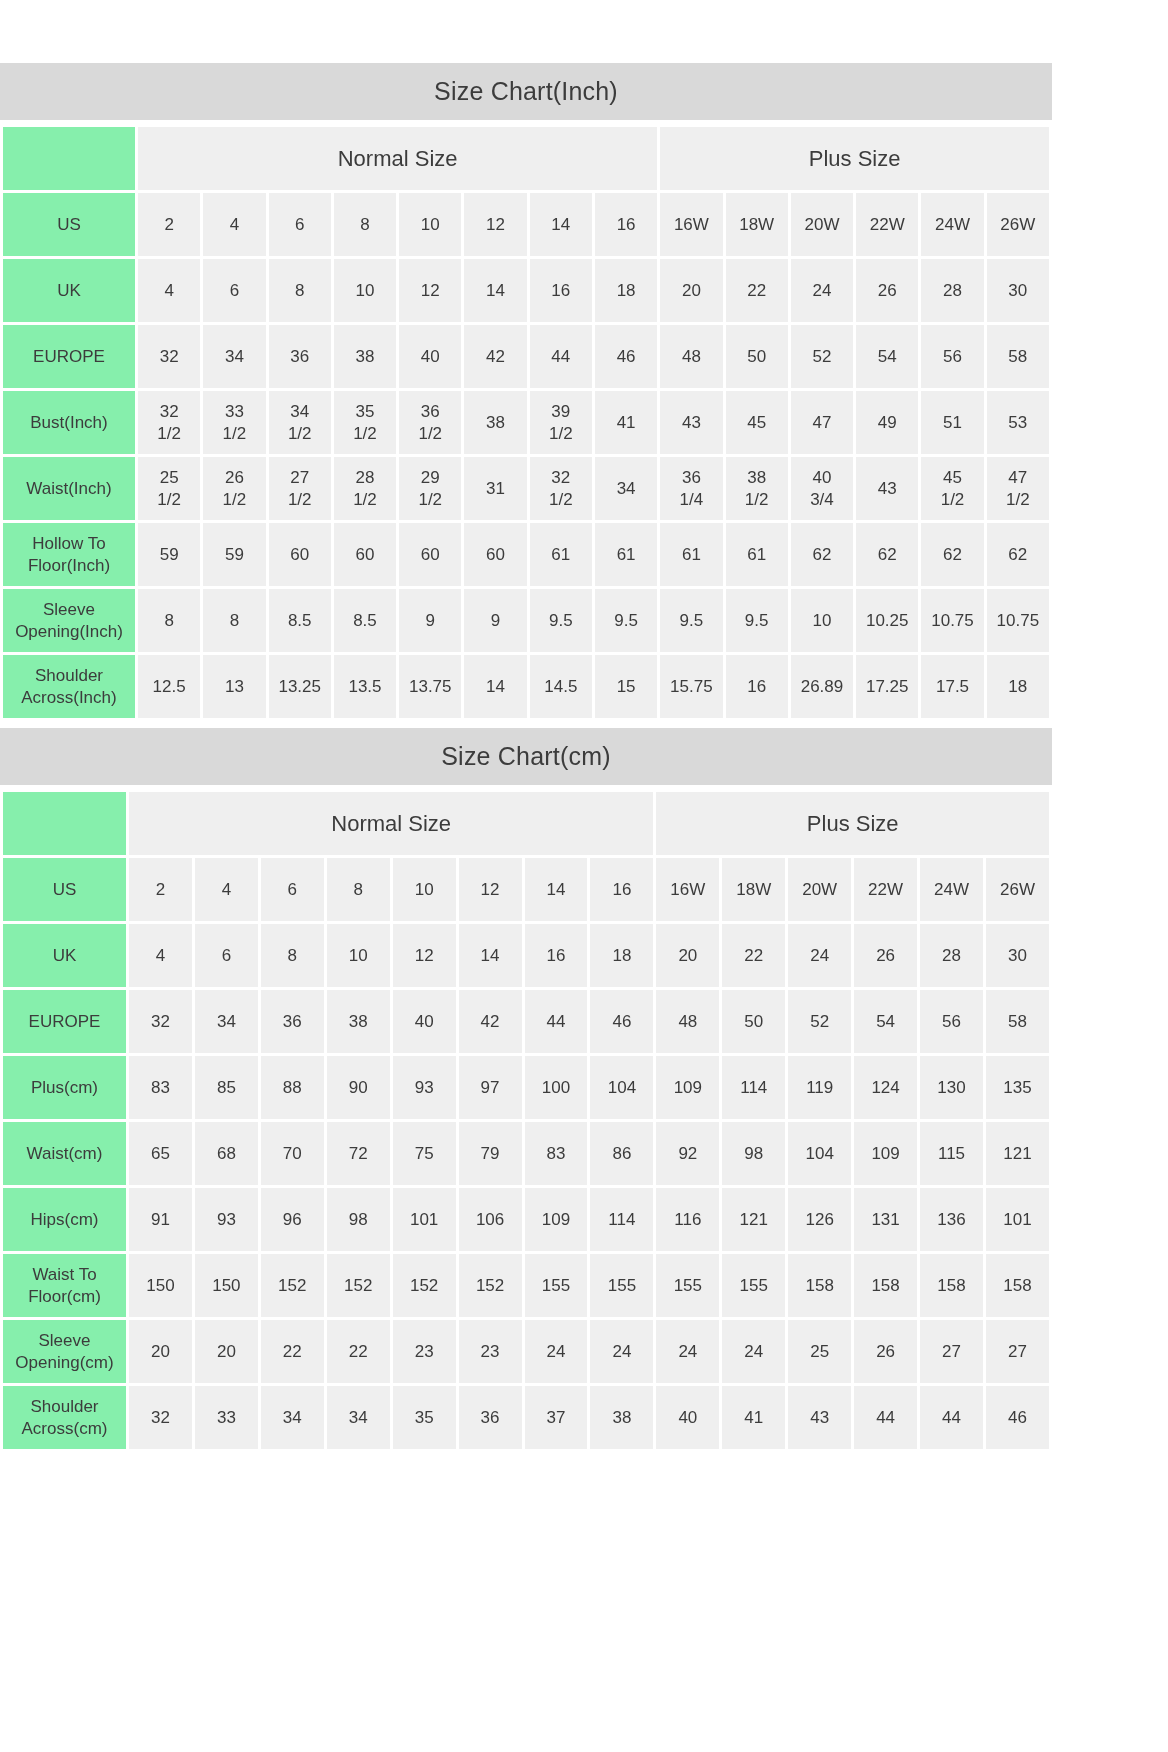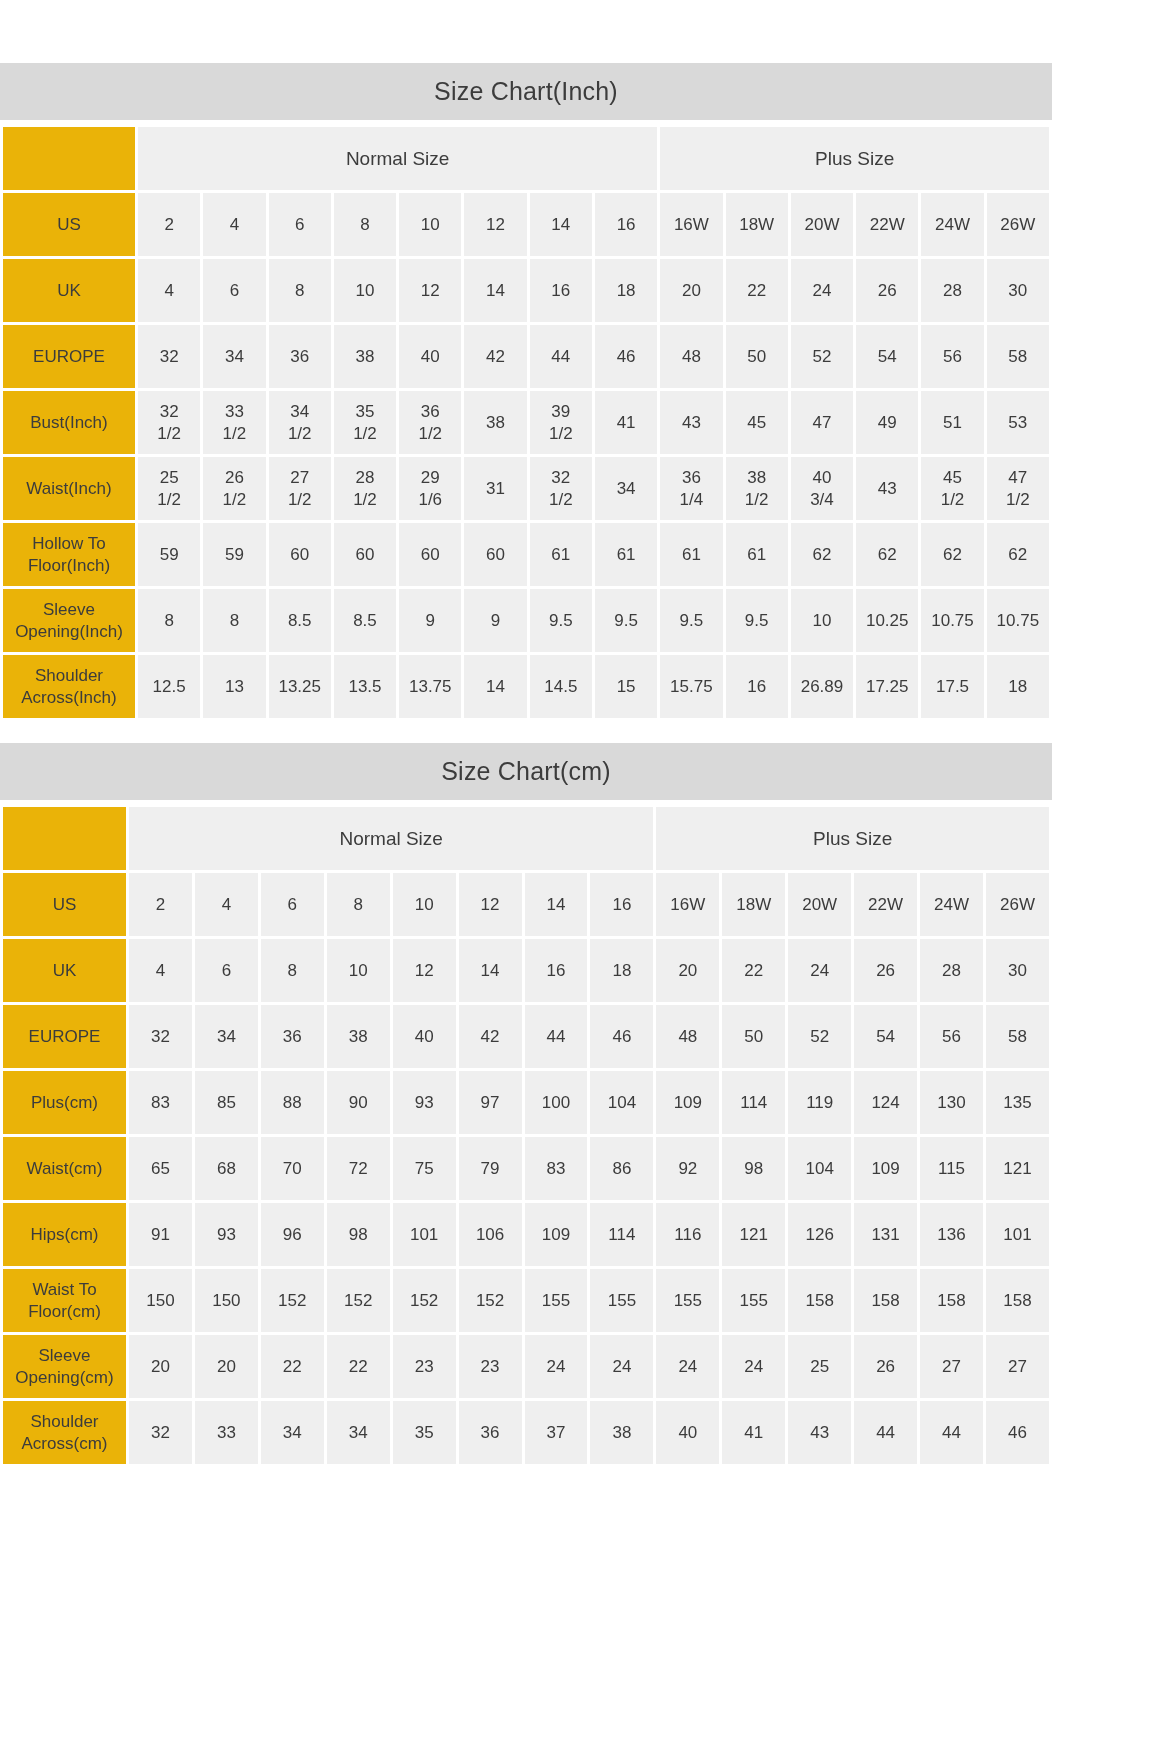--- a/index.html
+++ b/index.html
@@ -8,21 +8,21 @@
     background: #ffffff;
     font-family: "Liberation Sans", sans-serif;
     color: #3c3c3c;
   }
   .page {
     width: 1052px;
     padding-top: 63px;
     padding-bottom: 72px;
     background: #ffffff;
   }
-  .chart + .chart { margin-top: 22px; }
+  .chart + .chart { margin-top: 7px; }
   .title-bar {
     height: 57px;
     display: flex;
     align-items: center;
     justify-content: center;
     background: #d9d9d9;
     font-size: 25px;
     letter-spacing: 0.2px;
   }
   table.size-table {
@@ -35,29 +35,29 @@
   table.size-table th,
   table.size-table td {
     font-weight: 400;
     text-align: center;
     vertical-align: middle;
     height: 63px;
     padding: 0 2px;
     overflow: hidden;
   }
   th.corner, th.row-label {
-    background: #eab308;
+    background: #86efac;
     font-size: 17px;
     line-height: 1.25;
   }
   .chart-inch th.corner { width: 128px; }
   .chart-cm  th.corner { width: 119px; }
   th.group {
     background: #efefef;
-    font-size: 19px;
+    font-size: 22px;
   }
   td.cell-value {
     background: #efefef;
     font-size: 17px;
     line-height: 1.25;
     white-space: pre-line;
   }
 </style>
 </head>
 <body>
@@ -153,21 +153,21 @@
             <th class="row-label">Waist(Inch)</th>
             <td class="cell-value">25
 1/2</td>
             <td class="cell-value">26
 1/2</td>
             <td class="cell-value">27
 1/2</td>
             <td class="cell-value">28
 1/2</td>
             <td class="cell-value">29
-1/6</td>
+1/2</td>
             <td class="cell-value">31</td>
             <td class="cell-value">32
 1/2</td>
             <td class="cell-value">34</td>
             <td class="cell-value">36
 1/4</td>
             <td class="cell-value">38
 1/2</td>
             <td class="cell-value">40
 3/4</td>

